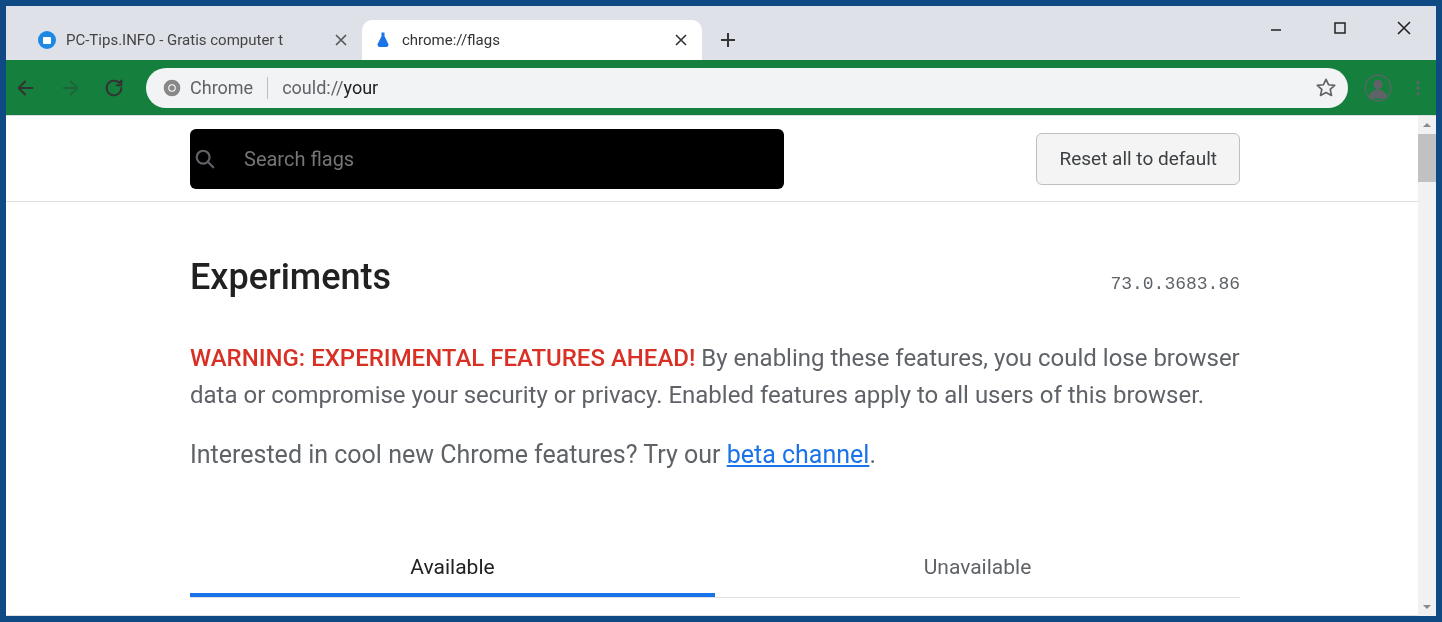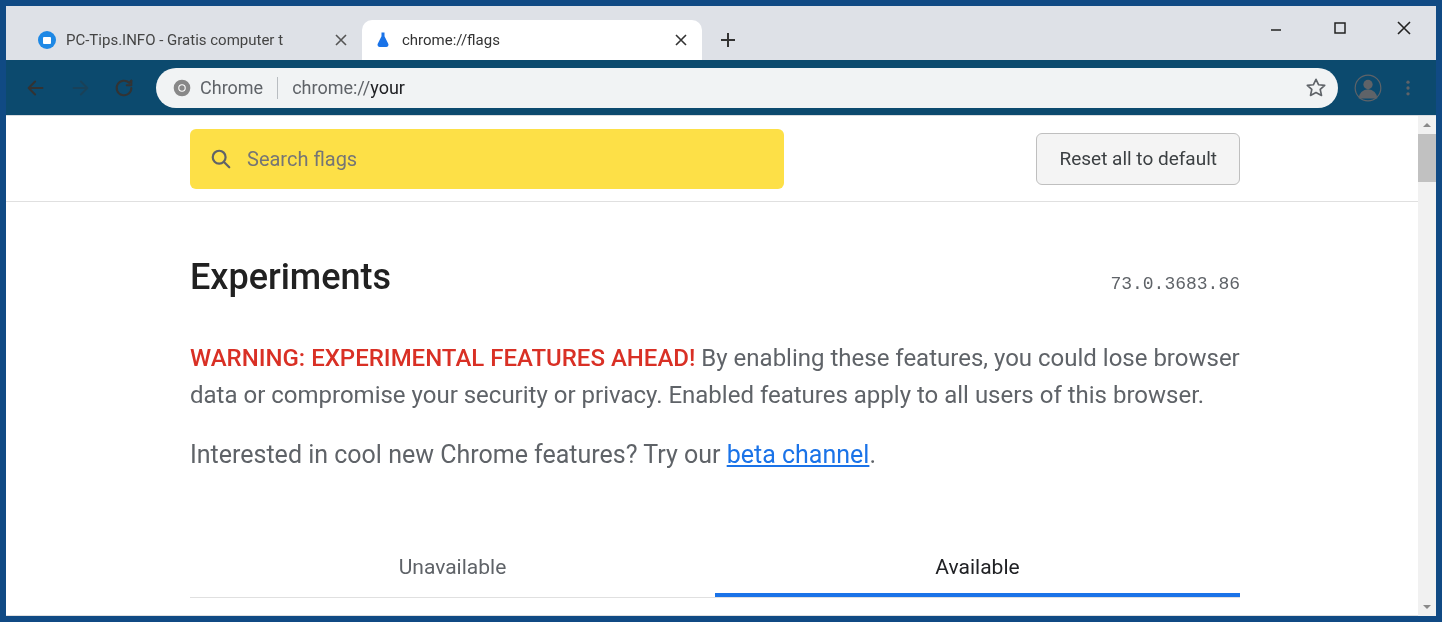--- a/index.html
+++ b/index.html
@@ -68,25 +68,25 @@
     }
     .win-btn {
       width:64px; height:44px;
       display:flex; align-items:center; justify-content:center;
       cursor:pointer;
     }
 
     
     .toolbar {
       height:56px;
-      background:#0c4a6e;
+      background:#15803d;
       border-bottom:1px solid #d9dce0;
       display:flex; align-items:center;
       gap:4px;
-      padding:0 10px;
+      padding:0 0;
     }
     .nav-btn {
       width:40px; height:40px;
       border-radius:50%;
       display:flex; align-items:center; justify-content:center;
       cursor:pointer;
     }
     .nav-btn.disabled svg { opacity:.35; }
 
     .omnibox {
@@ -134,25 +134,25 @@
     }
     .topbar {
       height:86px;
       display:flex; align-items:center;
       padding:0 0 0 184px;
       border-bottom:1px solid #e0e0e0;
       position:relative;
     }
     .searchbox {
       width:594px; height:60px;
-      background:#fde047;
+      background:#000000;
       border-radius:6px;
       display:flex; align-items:center;
-      gap:15px;
-      padding:0 20px;
+      gap:28px;
+      padding:0 4px;
     }
     .searchbox input {
       flex:1; font-size:20px; color:#5f6368;
       background:transparent; border:none; outline:none;
     }
     .reset-btn {
       position:absolute;
       right:184px;
       height:52px;
       padding:0 22px;
@@ -298,21 +298,21 @@
         <span>
           <svg width="20" height="20" viewBox="0 0 24 24">
             <circle cx="12" cy="12" r="10" fill="#888"></circle>
             <circle cx="12" cy="12" r="4.5" fill="#fff"></circle>
             <circle cx="12" cy="12" r="3.2" fill="#888"></circle>
           </svg>
         </span>
         <span>Chrome</span>
       </span>
       <span class="sep"></span>
-      <span class="url"><span>chrome://</span><span class="bold">your</span></span>
+      <span class="url"><span>could://</span><span class="bold">your</span></span>
       <span class="star">
         <svg width="22" height="22" viewBox="0 0 24 24">
             <path d="M12 2.5l2.9 6 6.6.6-4.9 4.5 1.4 6.5L12 16.9 6 20.1l1.4-6.5L2.5 9.1l6.6-.6L12 2.5z" stroke="#5f6368" stroke-width="1.8" fill="none" stroke-linejoin="round"></path>
           </svg>
       </span>
     </div>
 
     <div class="avatar-btn">
       <svg width="28" height="28" viewBox="0 0 24 24">
           <circle cx="12" cy="12" r="11" fill="none" stroke="#5f6368" stroke-width="1"></circle>
@@ -352,22 +352,22 @@
 
         <p class="warning-para">
           <span class="warn">WARNING: EXPERIMENTAL FEATURES AHEAD!</span><span> By enabling these features, you could lose browser data or compromise your security or privacy. Enabled features apply to all users of this browser.</span>
         </p>
 
         <p class="interest-para">
           <span>Interested in cool new Chrome features? Try our </span><a>beta channel</a><span>.</span>
         </p>
 
         <div class="tabs">
+          <div class="tabitem selected">Available</div>
           <div class="tabitem">Unavailable</div>
-          <div class="tabitem selected">Available</div>
         </div>
       </div>
     </div>
 
     <div class="scrollbar">
       <div class="scroll-arrow up">
         <svg width="10" height="10" viewBox="0 0 10 10">
             <path d="M1 7l4-4 4 4" fill="#8a8a8a"></path>
           </svg>
       </div>

